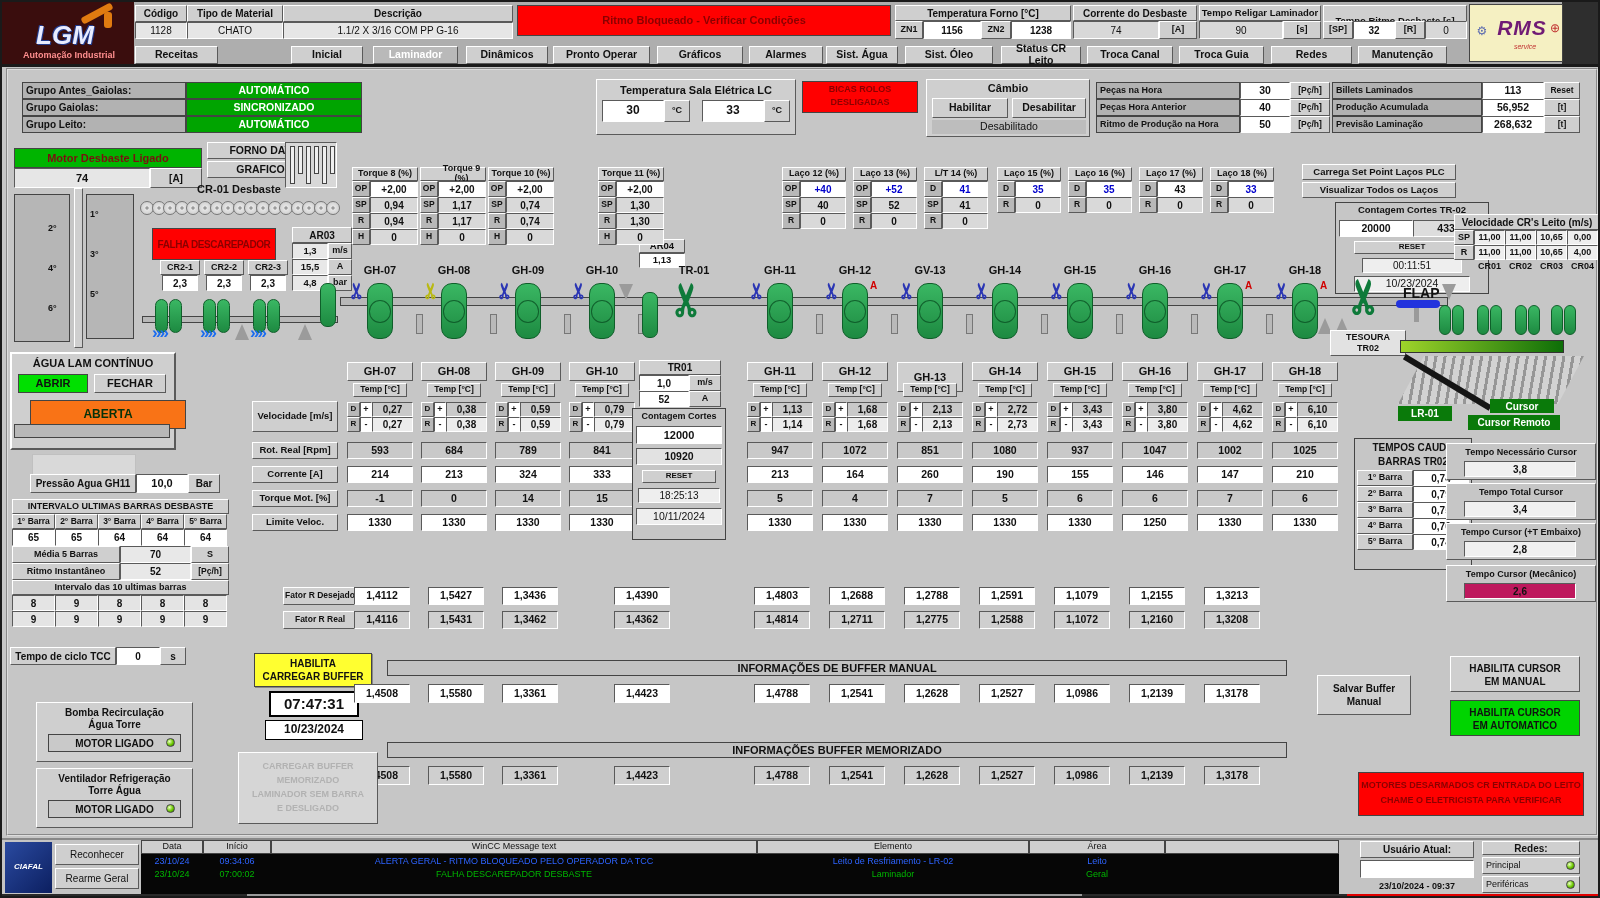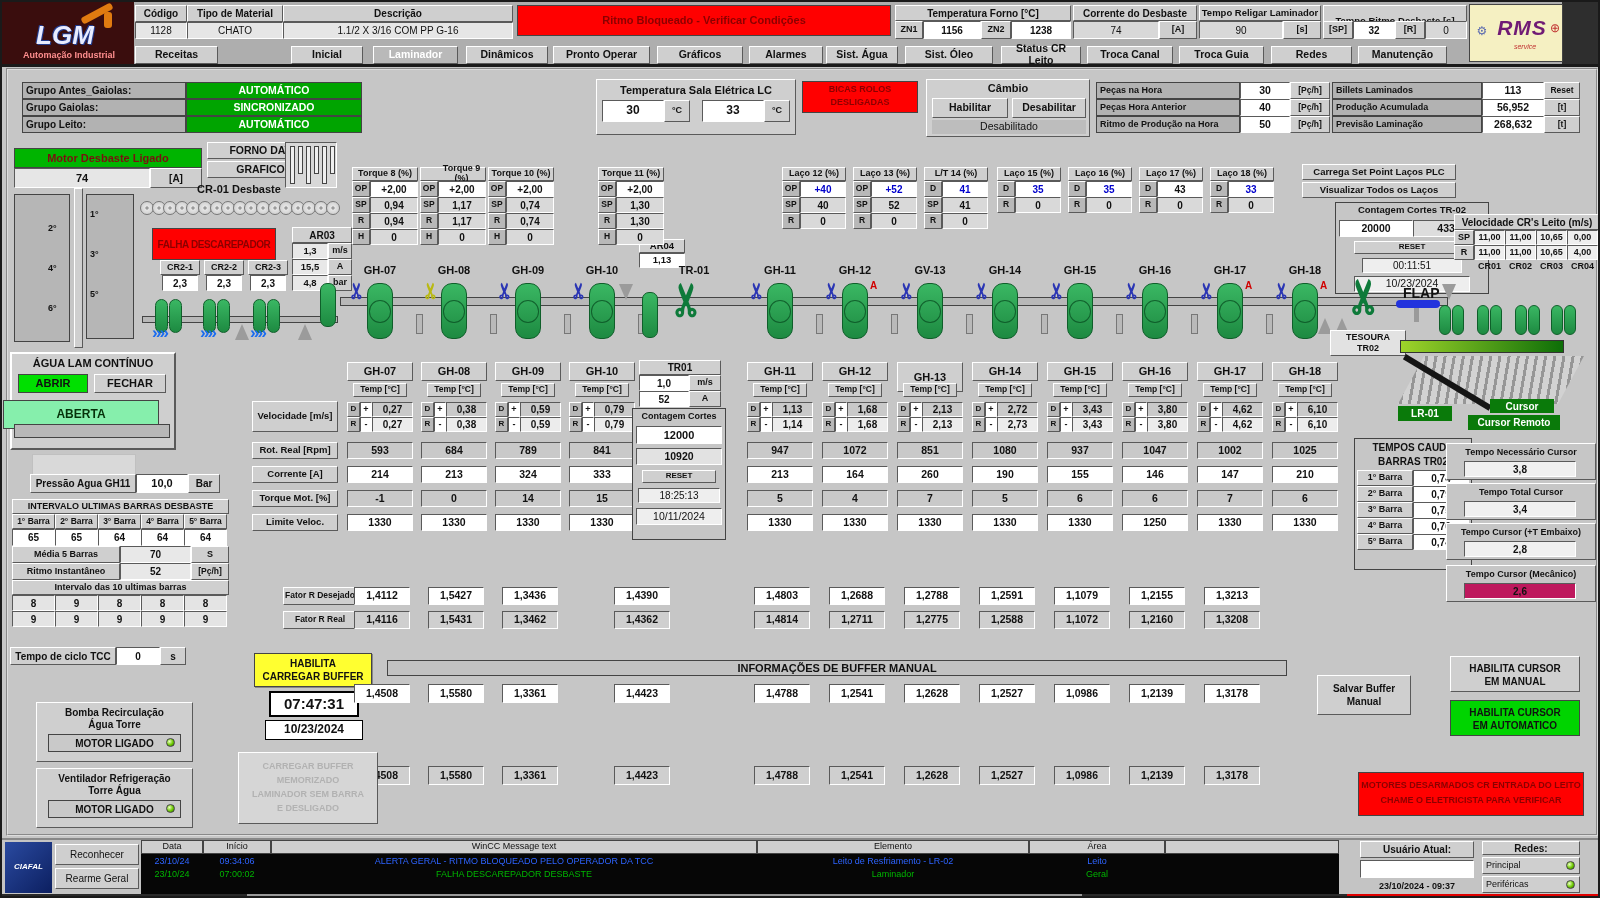--- a/index.html
+++ b/index.html
@@ -528,21 +528,21 @@
     <div class="abs noborder b c" style="left: 632px; top: 408px; width: 90px; height: 13px; font-size: 9px;">Contagem Cortes</div>
     <div class="abs sz b c" style="left: 634px; top: 424px; width: 86px; height: 18px; background: rgb(255, 255, 255); font-size: 11px;">12000</div>
     <div class="abs sz b c" style="left: 634px; top: 446px; width: 86px; height: 17px; background: rgb(226, 226, 226); font-size: 10.5px;">10920</div>
     <div class="abs rz b c" style="left: 640px; top: 468px; width: 74px; height: 13px; font-size: 8px;">RESET</div>
     <div class="abs sz c" style="left: 636px; top: 486px; width: 82px; height: 15px; background: rgb(238, 238, 238); font-size: 10px;">18:25:13</div>
     <div class="abs sz c" style="left: 634px; top: 506px; width: 86px; height: 17px; background: rgb(238, 238, 238); font-size: 10.5px;">10/11/2024</div>
     <div class="abs rz" style="left: 8px; top: 350px; width: 166px; height: 98px; border-width: 2px;"></div>
     <div class="abs noborder b c" style="left: 10px; top: 354px; width: 162px; height: 15px; font-size: 11px;">ÁGUA LAM CONTÍNUO</div>
     <div class="abs bd b c" style="left: 16px; top: 372px; width: 70px; height: 19px; background: rgb(0, 224, 0); font-size: 11px;">ABRIR</div>
     <div class="abs rz b c" style="left: 92px; top: 372px; width: 72px; height: 19px; font-size: 11px;">FECHAR</div>
-    <div class="abs bd b c" style="left: 1px; top: 398px; width: 156px; height: 29px; background: #86efac; color: rgb(6, 50, 10); font-size: 12px;">ABERTA</div>
+    <div class="abs bd b c" style="left: 28px; top: 398px; width: 156px; height: 29px; background: #f97316; color: rgb(6, 50, 10); font-size: 12px;">ABERTA</div>
     <div class="abs bd" style="left: 12px; top: 422px; width: 156px; height: 14px; background: rgb(184, 184, 184);"></div>
     <div class="abs noborder" style="left: 30px; top: 452px; width: 104px; height: 28px; background: rgb(217, 217, 217); border: 1px solid rgb(192, 192, 192);"></div>
     <div class="abs rz b c" style="left: 28px; top: 472px; width: 106px; height: 19px; font-size: 10px;">Pressão Agua GH11</div>
     <div class="abs sz b c" style="left: 134px; top: 472px; width: 52px; height: 19px; background: rgb(255, 255, 255); font-size: 11px;">10,0</div>
     <div class="abs rz b c" style="left: 186px; top: 472px; width: 32px; height: 19px; font-size: 10px;">Bar</div>
     <div class="abs rz b c" style="left: 10px; top: 497px; width: 217px; height: 15px; font-size: 9px;">INTERVALO ULTIMAS BARRAS DESBASTE</div>
     <div class="abs rz b c" style="left: 10px; top: 512px; width: 43px; height: 15px; font-size: 8.5px;">1° Barra</div>
     <div class="abs sz b c" style="left: 10px; top: 527px; width: 43px; height: 17px; background: rgb(255, 255, 255); font-size: 10px;">65</div>
     <div class="abs sz b c" style="left: 10px; top: 593px; width: 43px; height: 16px; background: rgb(228, 228, 228); font-size: 10px;">8</div>
     <div class="abs sz b c" style="left: 10px; top: 609px; width: 43px; height: 16px; background: rgb(228, 228, 228); font-size: 10px;">9</div>
@@ -605,20 +605,21 @@
     <div class="abs sz b c" style="left: 1127px; top: 585px; width: 56px; height: 18px; background: rgb(255, 255, 255); font-size: 10.5px;">1,2155</div>
     <div class="abs sz b c" style="left: 1127px; top: 609px; width: 56px; height: 18px; background: rgb(207, 207, 207); font-size: 10.5px;">1,2160</div>
     <div class="abs sz b c" style="left: 1202px; top: 585px; width: 56px; height: 18px; background: rgb(255, 255, 255); font-size: 10.5px;">1,3213</div>
     <div class="abs sz b c" style="left: 1202px; top: 609px; width: 56px; height: 18px; background: rgb(207, 207, 207); font-size: 10.5px;">1,3208</div>
     <div class="abs bd" style="left: 252px; top: 651px; width: 118px; height: 34px; background: rgb(255, 255, 48); box-shadow: rgb(136, 136, 136) 1px 1px 0px;"></div>
     <div class="abs noborder b c" style="left: 252px; top: 655px; width: 118px; height: 12px; font-size: 10px;">HABILITA</div>
     <div class="abs noborder b c" style="left: 252px; top: 668px; width: 118px; height: 12px; font-size: 10px;">CARREGAR BUFFER</div>
     <div class="abs c b" style="left: 267px; top: 689px; width: 90px; height: 26px; background: rgb(255, 255, 255); font-size: 15px; border: 2px solid rgb(0, 0, 0);">07:47:31</div>
     <div class="abs c b" style="left: 263px; top: 718px; width: 98px; height: 20px; background: rgb(255, 255, 255); font-size: 12px; border: 1px solid rgb(0, 0, 0);">10/23/2024</div>
     <div class="abs bd b c" style="left: 385px; top: 658px; width: 900px; height: 16px; background: rgb(194, 194, 194); font-size: 11px;">INFORMAÇÕES DE BUFFER MANUAL</div>
+    <div class="abs bd b c" style="left: 385px; top: 740px; width: 900px; height: 16px; background: rgb(194, 194, 194); font-size: 11px;">INFORMAÇÕES BUFFER MEMORIZADO</div>
     <div class="abs sz b c" style="left: 352px; top: 682px; width: 56px; height: 19px; background: rgb(255, 255, 255); font-size: 10.5px;">1,4508</div>
     <div class="abs sz b c" style="left: 352px; top: 764px; width: 56px; height: 19px; background: rgb(207, 207, 207); font-size: 10.5px;">1,4508</div>
     <div class="abs sz b c" style="left: 426px; top: 682px; width: 56px; height: 19px; background: rgb(255, 255, 255); font-size: 10.5px;">1,5580</div>
     <div class="abs sz b c" style="left: 426px; top: 764px; width: 56px; height: 19px; background: rgb(207, 207, 207); font-size: 10.5px;">1,5580</div>
     <div class="abs sz b c" style="left: 500px; top: 682px; width: 56px; height: 19px; background: rgb(255, 255, 255); font-size: 10.5px;">1,3361</div>
     <div class="abs sz b c" style="left: 500px; top: 764px; width: 56px; height: 19px; background: rgb(207, 207, 207); font-size: 10.5px;">1,3361</div>
     <div class="abs sz b c" style="left: 612px; top: 682px; width: 56px; height: 19px; background: rgb(255, 255, 255); font-size: 10.5px;">1,4423</div>
     <div class="abs sz b c" style="left: 612px; top: 764px; width: 56px; height: 19px; background: rgb(207, 207, 207); font-size: 10.5px;">1,4423</div>
     <div class="abs sz b c" style="left: 752px; top: 682px; width: 56px; height: 19px; background: rgb(255, 255, 255); font-size: 10.5px;">1,4788</div>
     <div class="abs sz b c" style="left: 752px; top: 764px; width: 56px; height: 19px; background: rgb(207, 207, 207); font-size: 10.5px;">1,4788</div>

